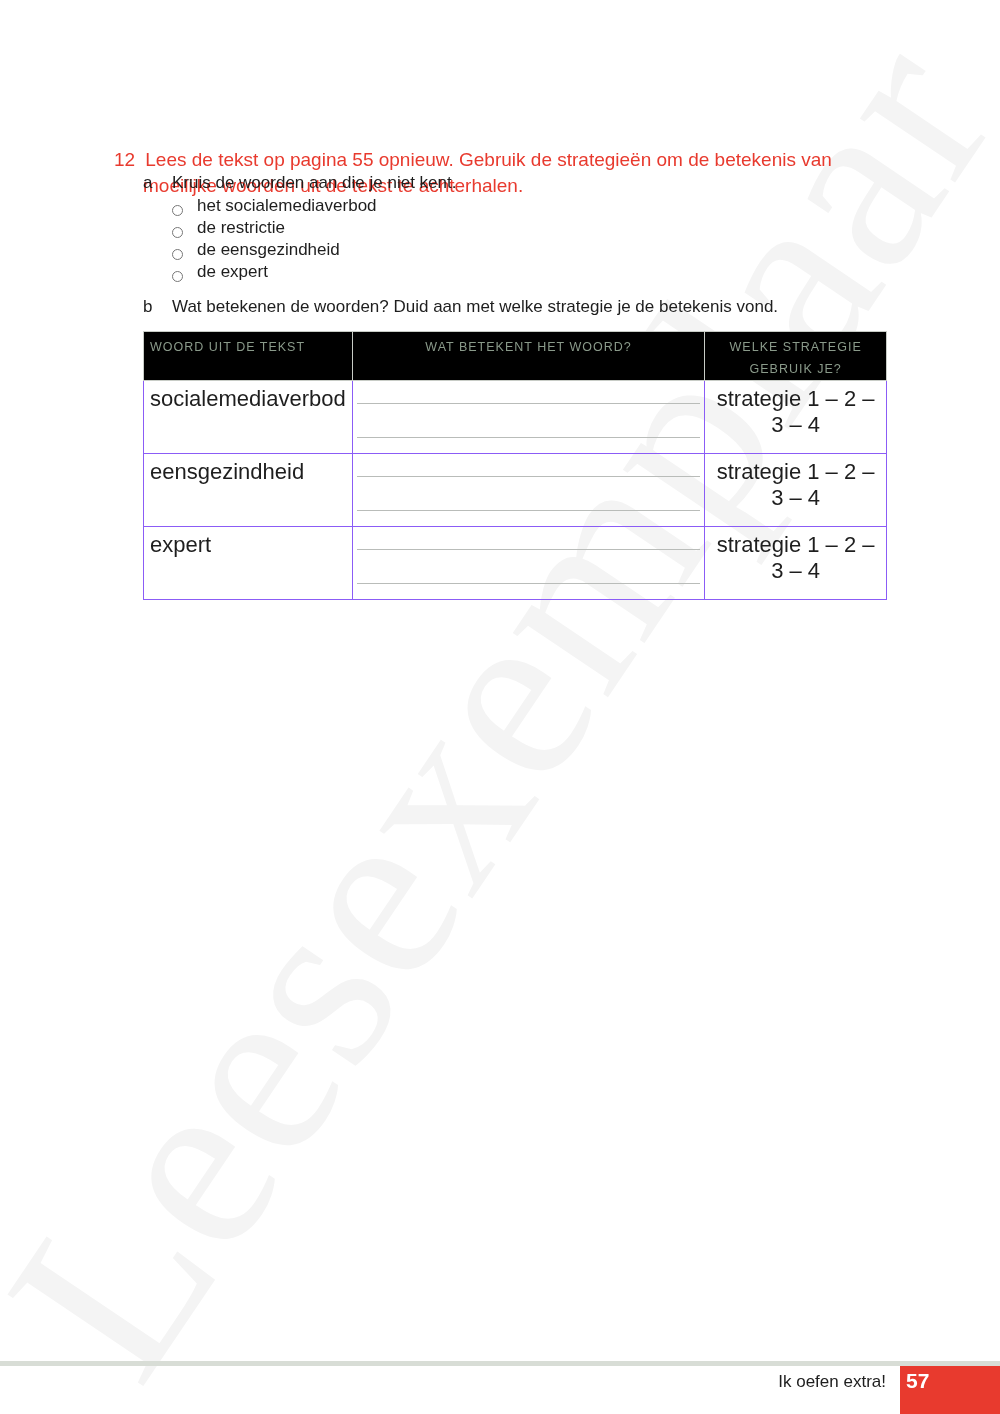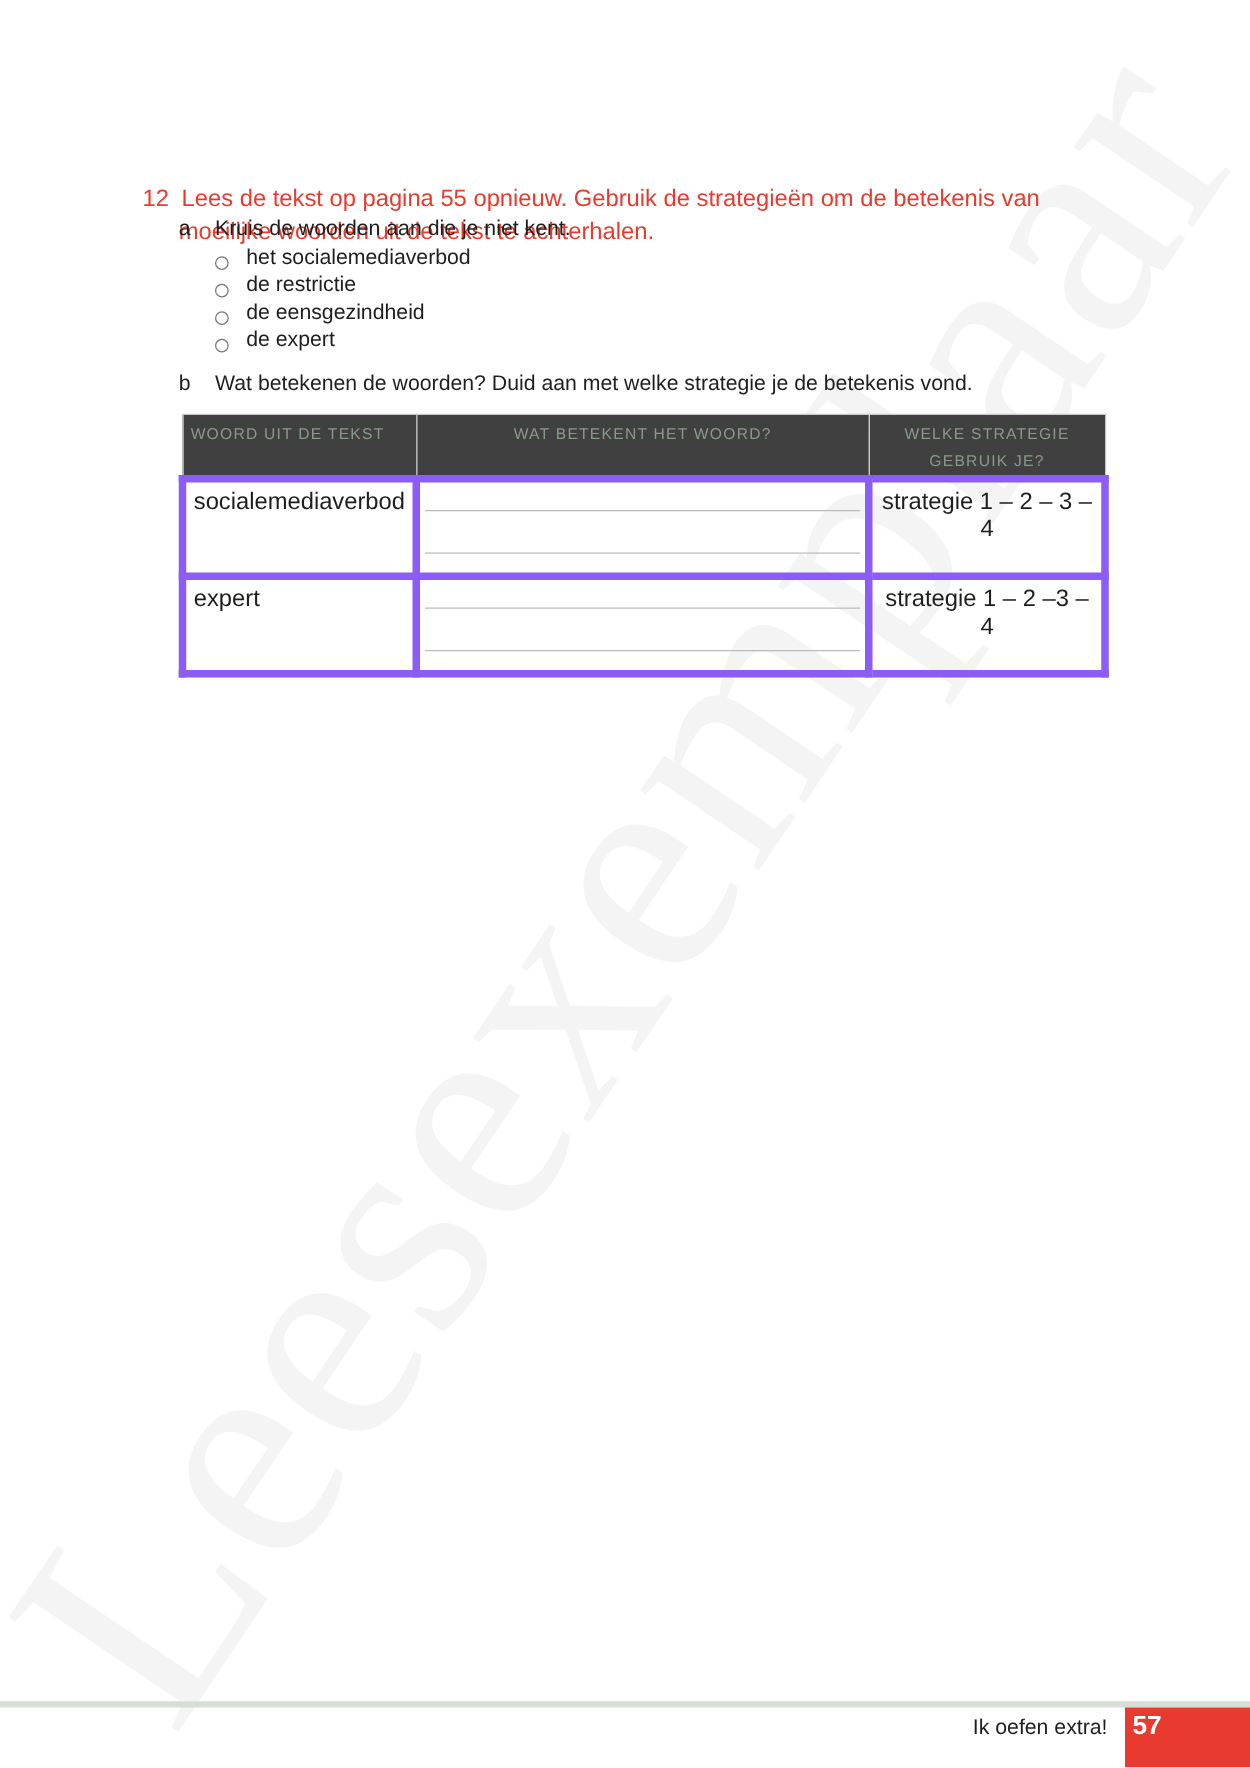--- a/index.html
+++ b/index.html
@@ -36,28 +36,28 @@
   .opt { display: flex; align-items: flex-end; height: 22px; font-size: 17px; }
   .radio {
     width: 11px; height: 11px; border: 1.3px solid #777; border-radius: 50%;
     margin-right: 14px; box-sizing: border-box;
   }
   table {
     position: absolute; left: 143px; top: 331px;
     border-collapse: collapse; width: 744px;
   }
   th {
-    background: #404040; color: #8a9a8a; font-weight: normal;
+    background: #000000; color: #8a9a8a; font-weight: normal;
     font-size: 12.5px; letter-spacing: 1px; height: 44px;
     border: 1px solid #c8ccc6; vertical-align: top; padding: 4px 6px 0;
     line-height: 22px;
   }
   td {
-    border: 6px solid #8b5cf6; height: 67px; vertical-align: top;
-    padding: 5px 6px 0; font-size: 19px;
+    border: 1px solid #8b5cf6; height: 67px; vertical-align: top;
+    padding: 5px 6px 0; font-size: 22px;
   }
   .col1 { width: 159px; text-align: left; }
   .col2 { width: 369px; text-align: center; }
   .col3 { width: 178px; text-align: center; }
   td.col2 { padding: 0 4px; }
   .wline { border-bottom: 1px solid #b9bcb9; height: 22px; }
   .wline + .wline { height: 33px; }
   .footer-line {
     position: absolute; left: 0; top: 1361px; width: 1000px; height: 5px;
     background: #d8ddd6;
@@ -121,20 +121,28 @@
     <tbody>
       <tr>
         <td class="col1">socialemediaverbod</td>
         <td class="col2">
             <div class="wline"></div>
             <div class="wline"></div>
           </td>
         <td class="col3">strategie 1 – 2 – 3 – 4</td>
       </tr>
       <tr>
+        <td class="col1">eensgezindheid</td>
+        <td class="col2">
+            <div class="wline"></div>
+            <div class="wline"></div>
+          </td>
+        <td class="col3">strategie 1 – 2 –3 – 4</td>
+      </tr>
+      <tr>
         <td class="col1">expert</td>
         <td class="col2">
             <div class="wline"></div>
             <div class="wline"></div>
           </td>
         <td class="col3">strategie 1 – 2 –3 – 4</td>
       </tr>
     </tbody>
   </table>
 

